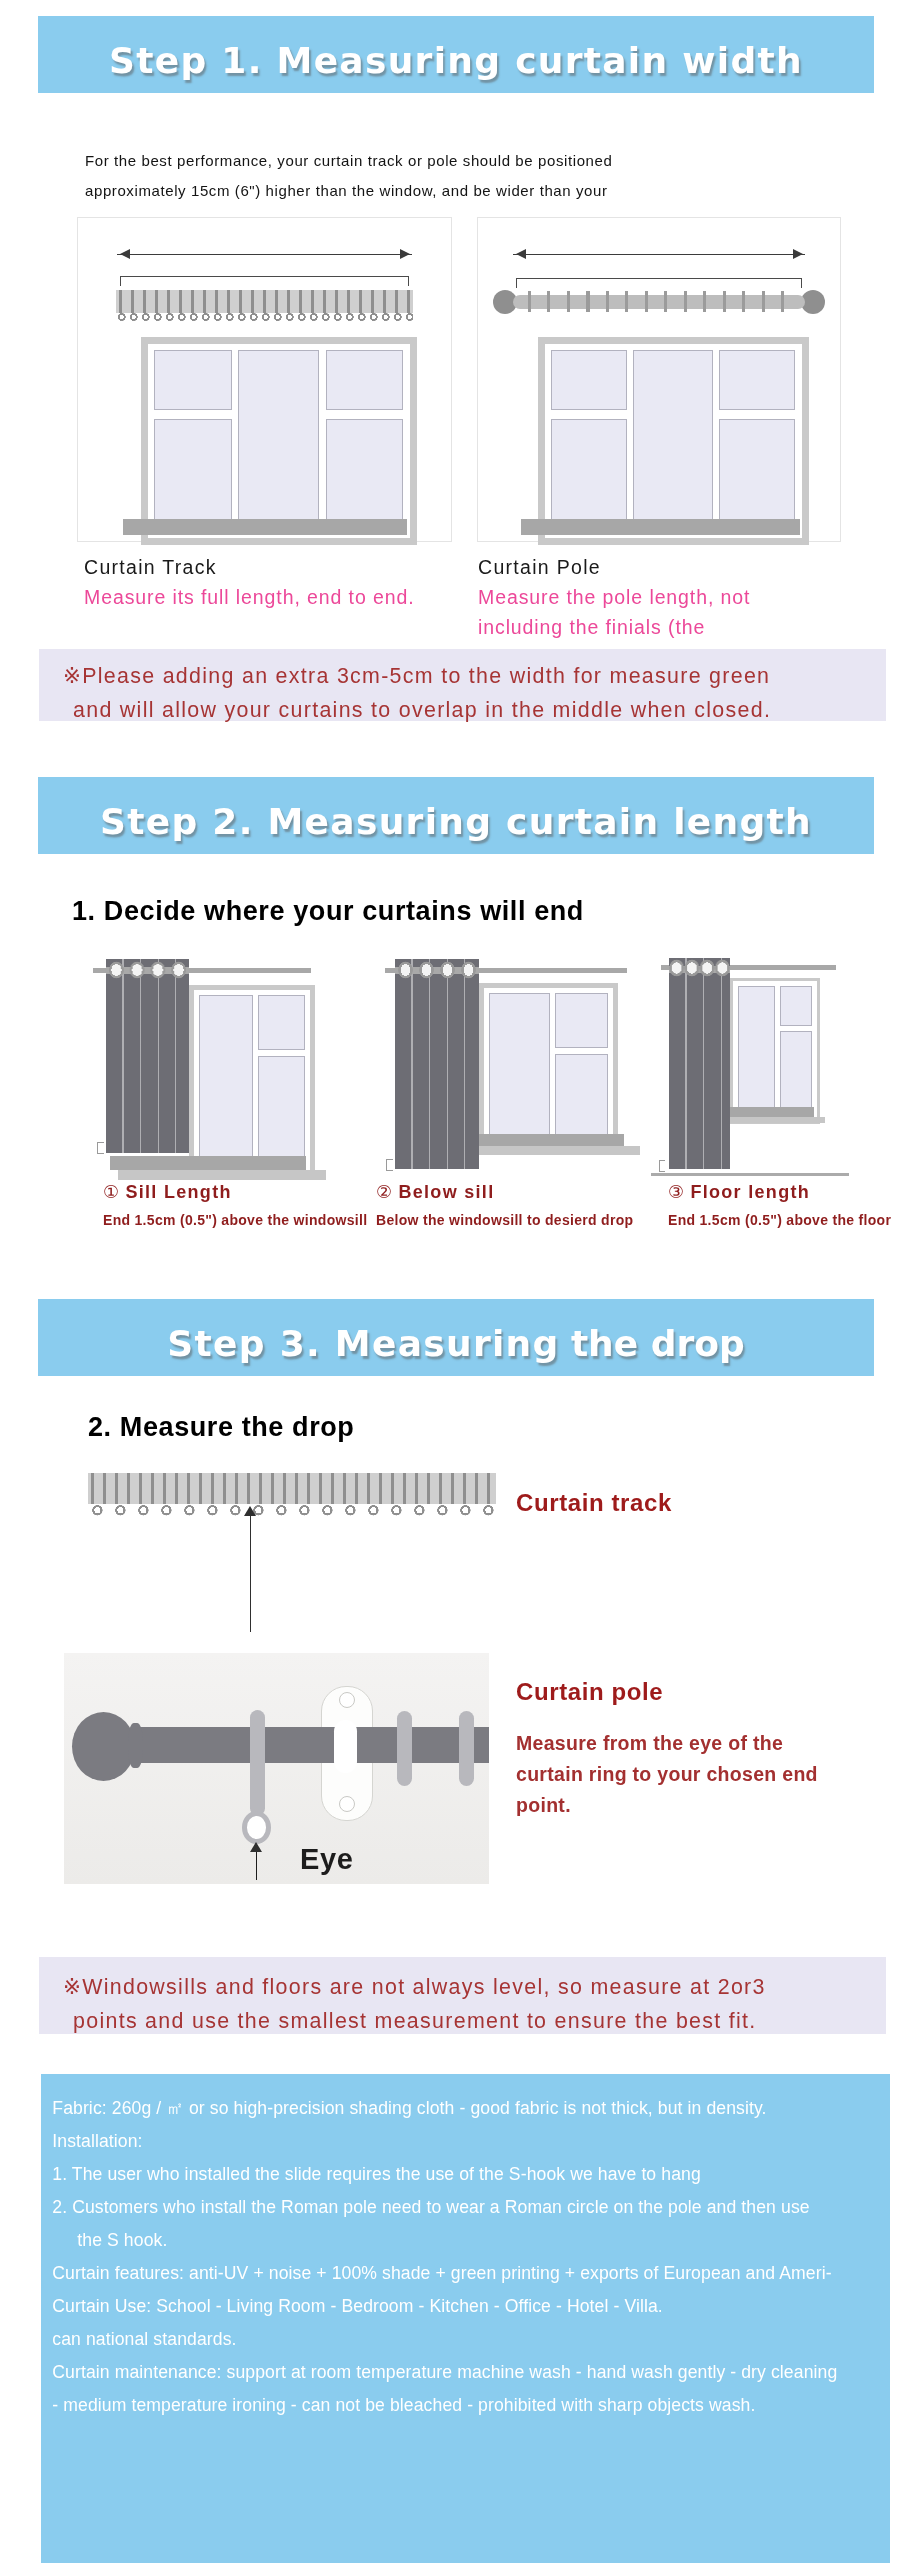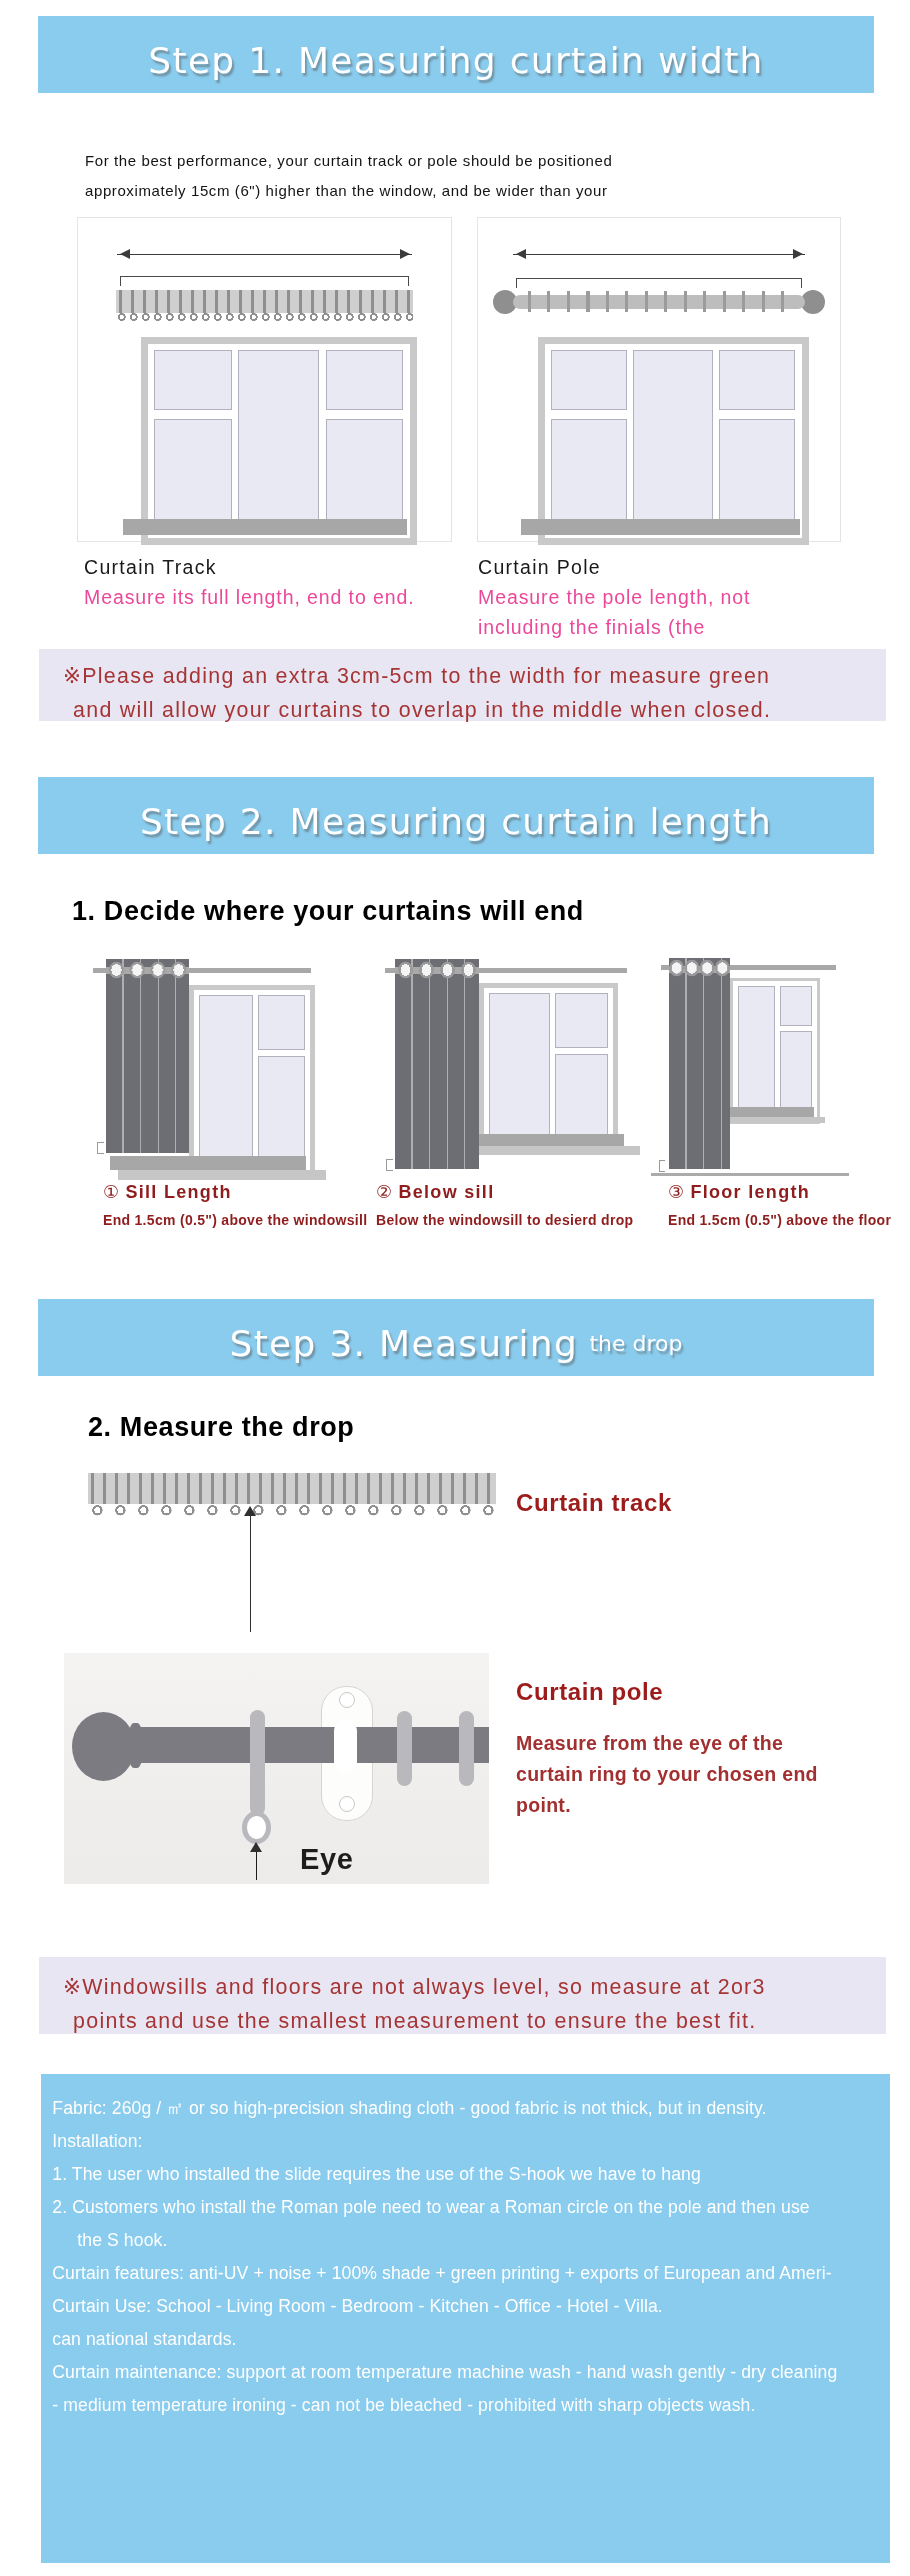--- a/index.html
+++ b/index.html
@@ -2,23 +2,23 @@
 <html style="font-size:10px"><head>
 <meta charset="utf-8">
 <style>
   html,body{margin:0;padding:0;background:#ffffff;}
   .page{position:relative;width:910px;height:2576px;background:#ffffff;overflow:hidden;
         font-family:"Liberation Sans","DejaVu Sans",sans-serif;color:#1b1b1b;}
   .abs{position:absolute;box-sizing:border-box;}
 
   
   .banner{left:38px;width:836px;height:77px;background:#8accee;display:flex;align-items:center;justify-content:center;}
-  .banner .btxt{font-family:"DejaVu Sans","Liberation Sans",sans-serif;font-weight:normal;color:#ffffff;
+  .banner .btxt{font-family:"DejaVu Sans","Liberation Sans",sans-serif;font-weight:bold;color:#ffffff;
                 font-size:36px;letter-spacing:1.3px;text-shadow:1.9px 2.5px 1.9px rgba(90,90,90,.5);white-space:nowrap;margin-top:12px;}
-  .banner .btxt-sub{font-size:22px;letter-spacing:0;margin-left:11.3px;}
+  .banner .btxt-sub{font-size:36px;letter-spacing:0;margin-left:11.3px;}
 
   
   .introline{font-size:15px;letter-spacing:0.6px;line-height:30px;color:#141414;}
   .cap1-title{font-size:19.5px;letter-spacing:1.3px;color:#1a1a1a;line-height:30px;}
   .cap1-body{font-size:19.5px;letter-spacing:0.9px;color:#ec4899;line-height:30px;}
   .warnbox{left:39px;width:847px;background:#e8e6f3;padding:10px 0 0 24px;}
   .warnline{font-size:21.4px;letter-spacing:1.3px;line-height:34px;color:#a63434;white-space:nowrap;}
   .warnline.ind{padding-left:10px;}
   .bigheading{font-weight:bold;font-size:27px;letter-spacing:0.6px;color:#000;}
 

